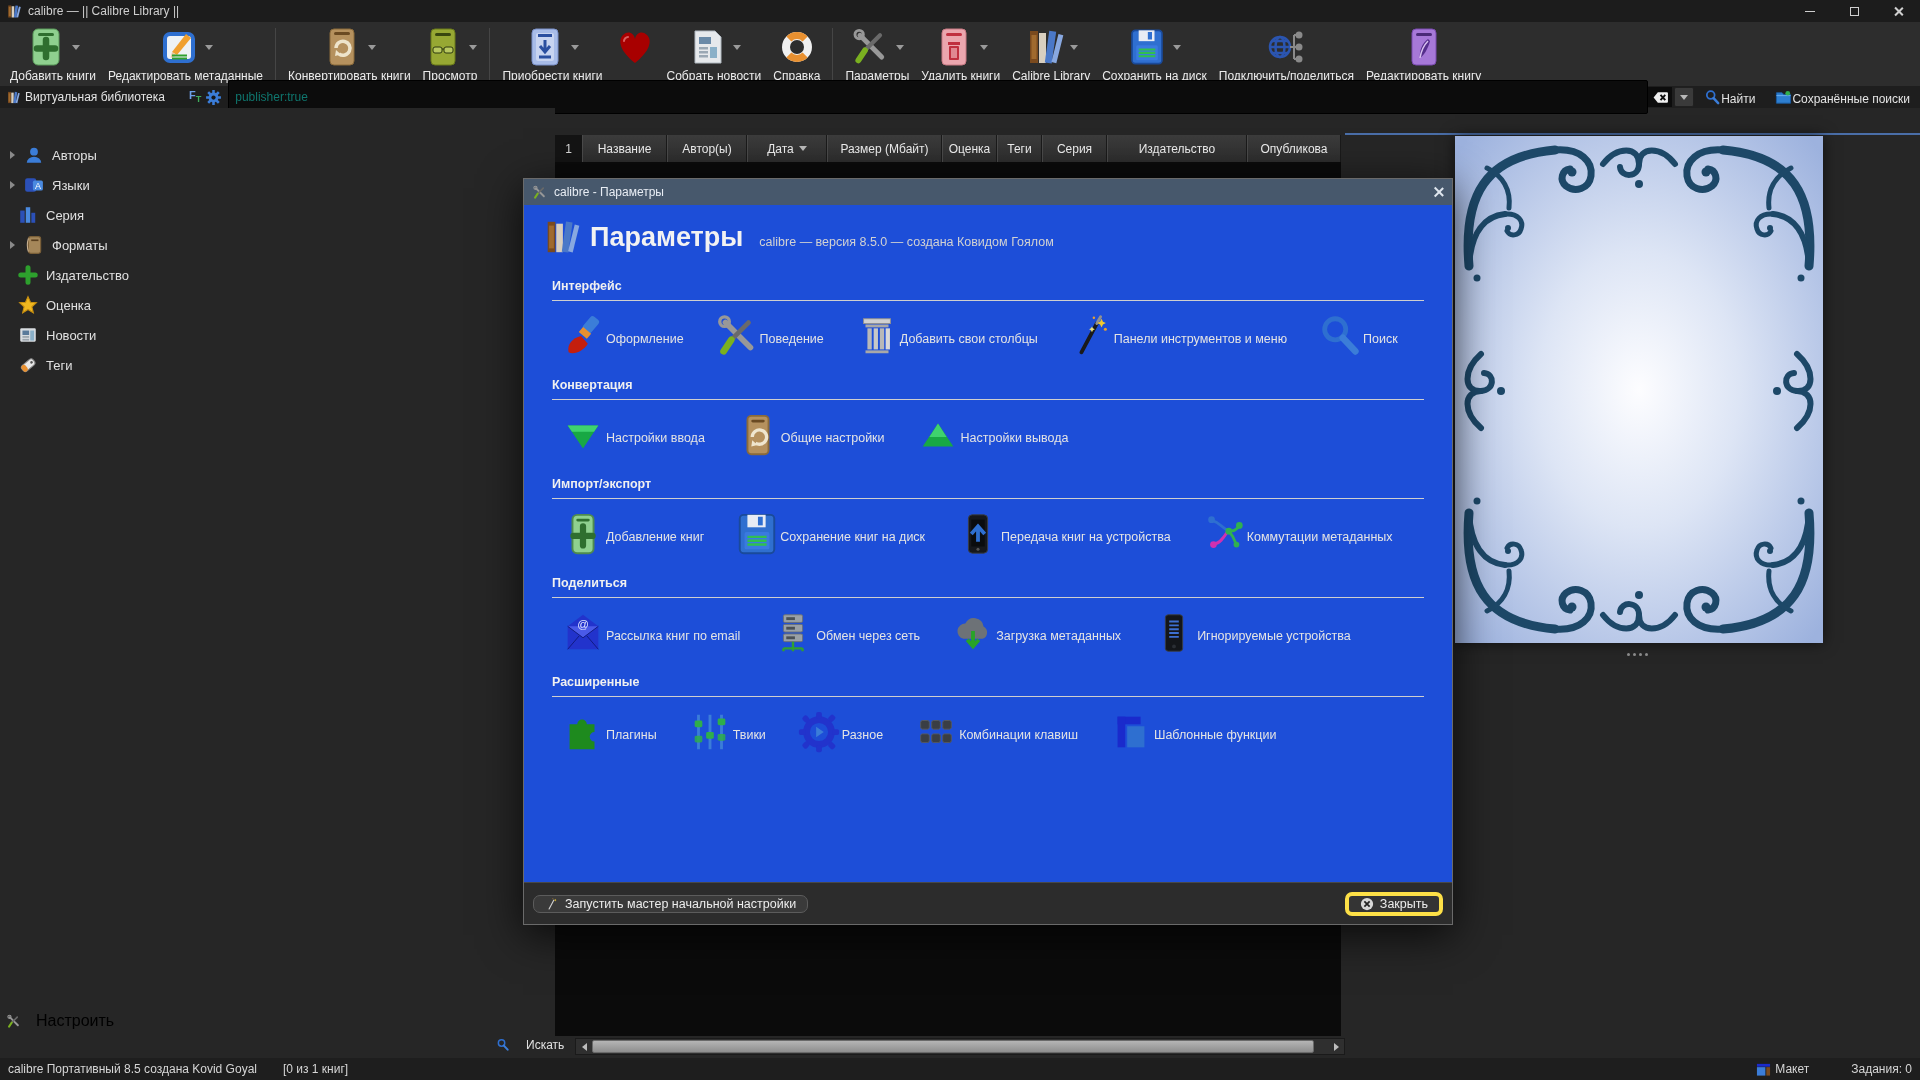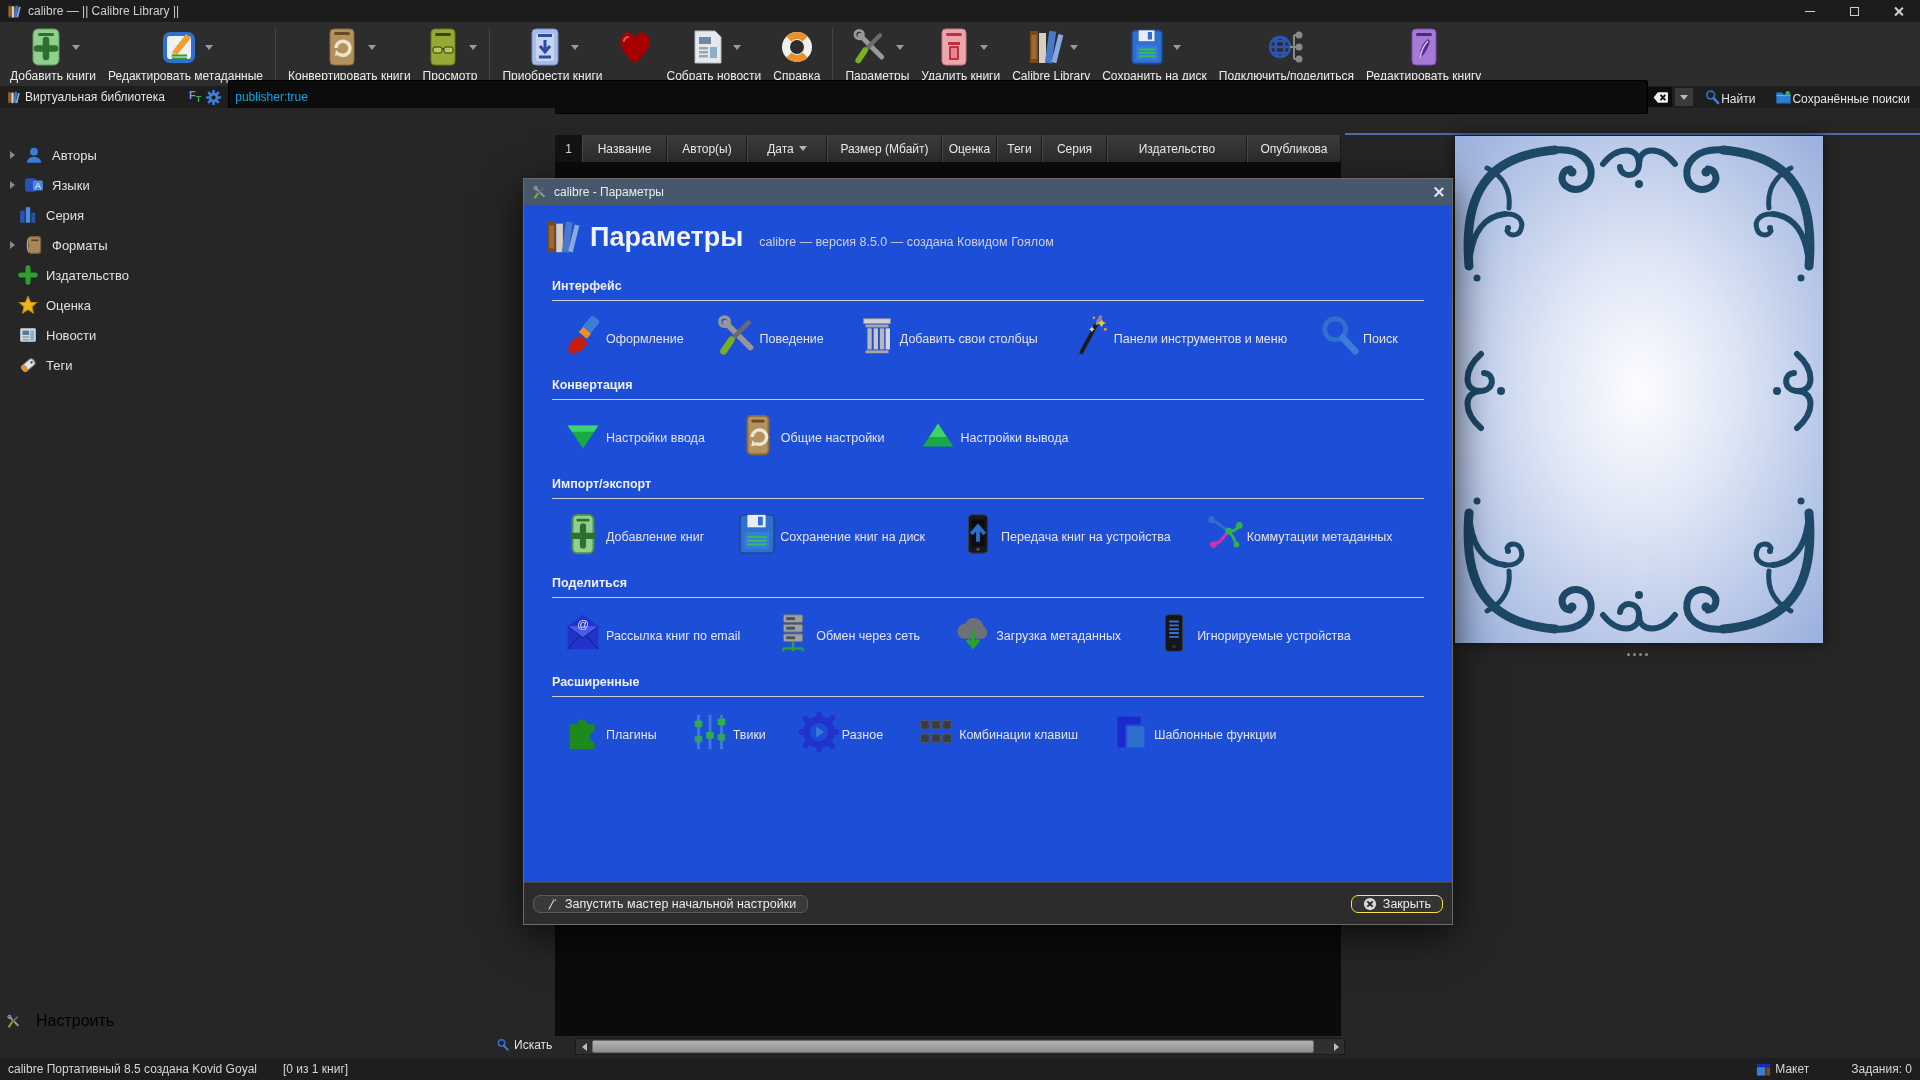--- a/index.html
+++ b/index.html
@@ -31,21 +31,21 @@
 
   
   .searchrow { position:absolute; left:0; top:86px; width:1920px; height:22px; background:#1e1e1e;
                display:flex; align-items:center; font-size:12px; color:#e4e4e4; }
   .vl-btn { display:flex; align-items:center; gap:5px; padding:0 10px 0 6px; height:22px; }
   .vl-btn svg { width:14px; height:15px; }
   .mini-ico { width:17px; height:17px; }
   .ft-ico { font-size:11px; line-height:1; margin:0 4px 0 14px; }
   .ft-f { color:#6d9fe8; font-weight:bold; } .ft-t { color:#3fae5c; font-weight:bold; }
   .search-input { flex:1; height:20px; background:#0c0c0c; border:1px solid #000; border-radius:2px;
-                  color:#0ea5e9; font-size:12px; padding:16px 6px; margin-left:6px; font-family:"Liberation Sans",sans-serif; }
+                  color:#0f766e; font-size:12px; padding:16px 6px; margin-left:6px; font-family:"Liberation Sans",sans-serif; }
   .clear-btn { width:24px; height:20px; display:flex; align-items:center; justify-content:center; background:#0c0c0c; }
   .dd-btn { width:20px; height:20px; background:#3a3a3a; border:1px solid #202020; border-radius:2px;
             display:flex; align-items:center; justify-content:center; margin-left:2px; }
   .tri-down { width:0; height:0; border-left:4px solid transparent; border-right:4px solid transparent; border-top:5px solid #b8b8b8; }
   .sr-act { display:flex; align-items:flex-end; padding:0 10px; }
 
   
   .sidebar { position:absolute; left:0; top:108px; width:555px; bottom:44px; background:#262626; padding-top:32px; }
   .side-item { display:flex; align-items:center; height:30px; padding-left:6px; color:#e0e0e0; font-size:13px; }
   .side-arrow { width:12px; display:flex; justify-content:center; }
@@ -86,27 +86,27 @@
   .sec-line { height:1px; background:#cfcfcf; margin-top:7px; }
   .sec-items { display:flex; align-items:flex-end; gap:14px; margin-top:10px; }
   .p-item { display:flex; flex-direction:row; align-items:center; padding:2px 8px; }
   .p-ico svg { width:46px; height:46px; display:block; }
   .p-lbl { font-size:12.5px; color:#e4e4e4; margin-top:5px; white-space:nowrap; }
   .dlg-footer { position:absolute; left:0; bottom:0; width:100%; height:42px; background:#2c2c2c;
                 border-top:1px solid #484848; display:flex; align-items:center; justify-content:space-between; padding:0 9px; }
   .btn { display:flex; align-items:center; gap:6px; background:#3a3a3a; border:1px solid #5c5c5c; border-radius:7px;
          padding:1px 11px; color:#ececec; font-size:12.5px; }
   .btn svg { width:14px; height:14px; }
-  .btn-close { border:1px solid #fde047; background:#343434; }
+  .btn-close { border:4px solid #fde047; background:#343434; }
 
   
   .bottomrow { position:absolute; left:0; top:1036px; width:1920px; height:22px; background:#262626;
                font-size:12px; color:#e0e0e0; }
   .cfg { position:absolute; left:6px; top:2px; display:flex; align-items:center; gap:15px; }
-  .grid-search { position:absolute; left:496px; top:2px; display:flex; align-items:center; gap:4px; }
+  .grid-search { position:absolute; left:496px; top:2px; display:flex; align-items:center; gap:16px; }
   .hscroll { position:absolute; left:575px; top:2px; width:770px; height:17px; background:#2f2f2f; border:1px solid #1a1a1a;
              display:flex; align-items:center; }
   .hs-btn { width:16px; height:15px; display:flex; align-items:center; justify-content:center; }
   .tri-left { width:0; height:0; border-top:4px solid transparent; border-bottom:4px solid transparent; border-right:5px solid #bdbdbd; }
   .tri-right2 { width:0; height:0; border-top:4px solid transparent; border-bottom:4px solid transparent; border-left:5px solid #bdbdbd; }
   .hs-handle { flex:1; height:13px; margin-right:14px; background:linear-gradient(#b5b5b5,#8e8e8e); border-radius:2px; border:1px solid #6a6a6a; }
   .statusbar { position:absolute; left:0; top:1058px; width:1920px; height:22px; background:#1e1e1e;
                display:flex; align-items:center; font-size:12px; color:#d6d6d6; padding:0 8px; }
   .sb-count { margin-left:26px; }
   .sb-right { margin-left:auto; display:flex; align-items:center; gap:42px; }

